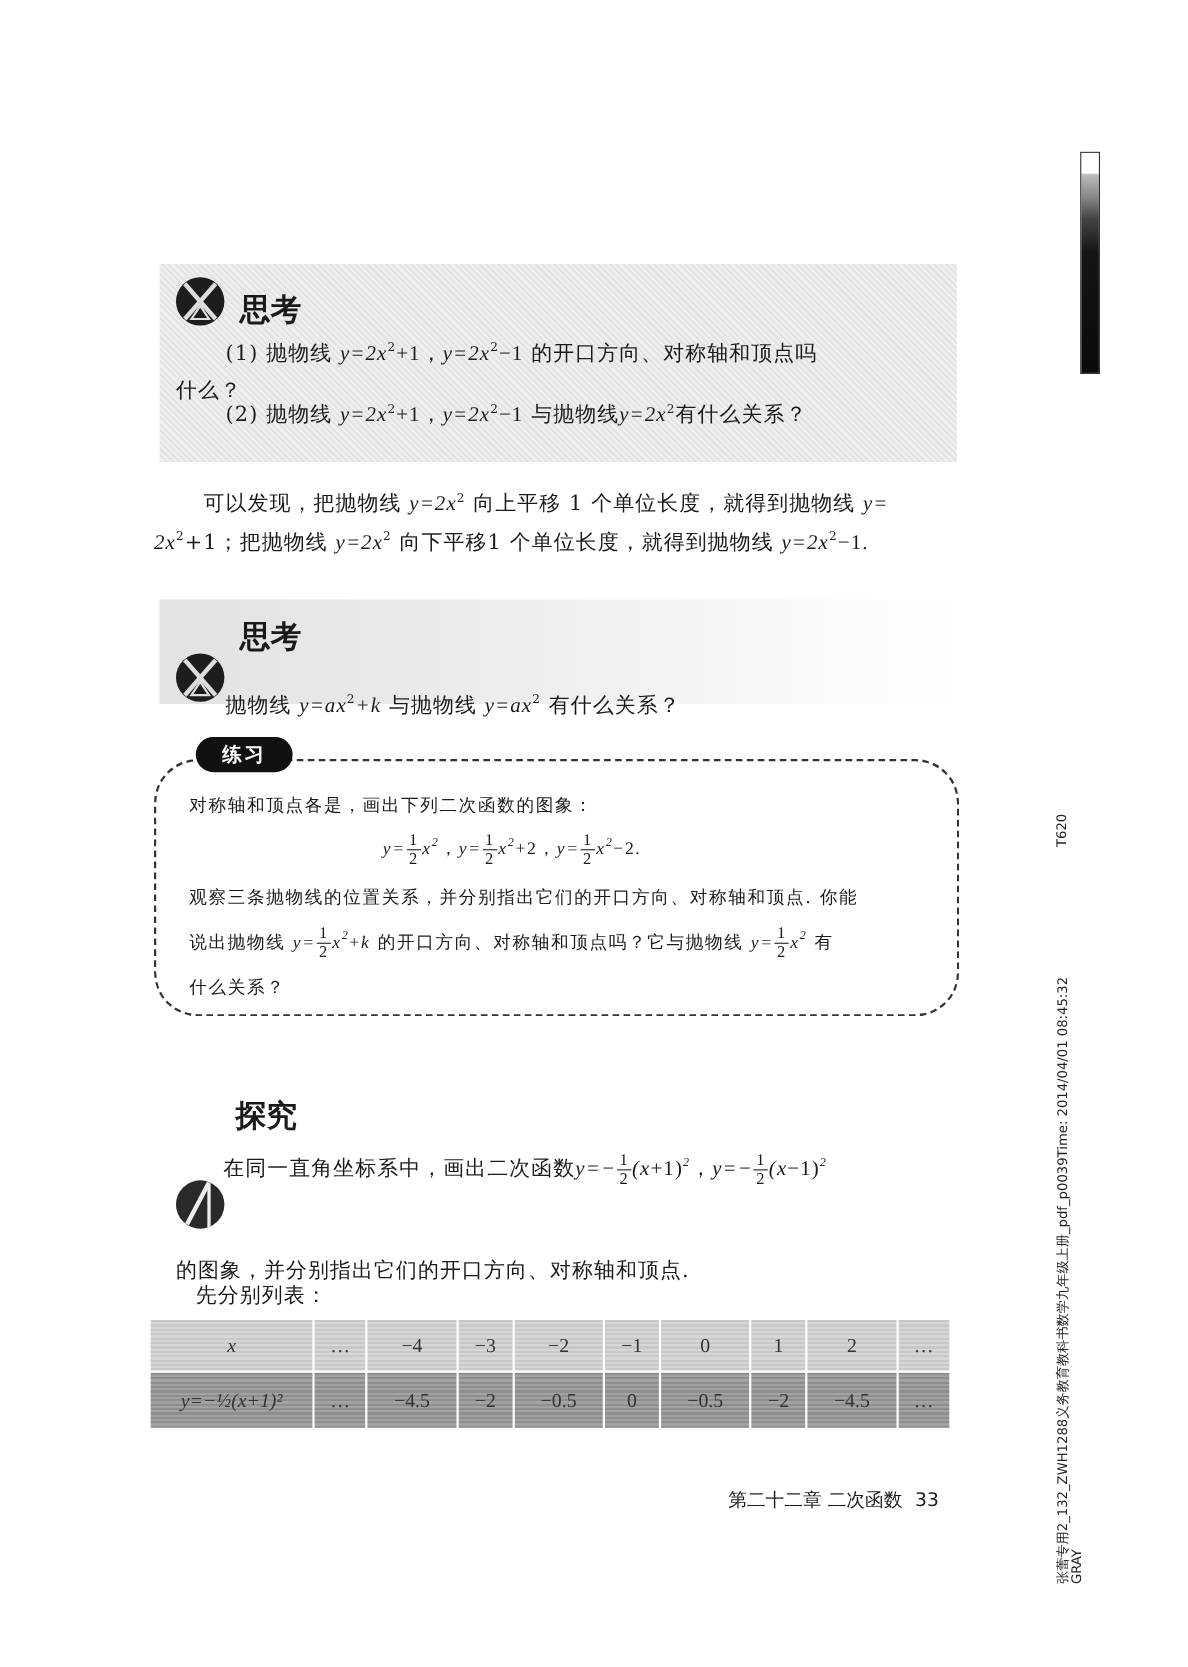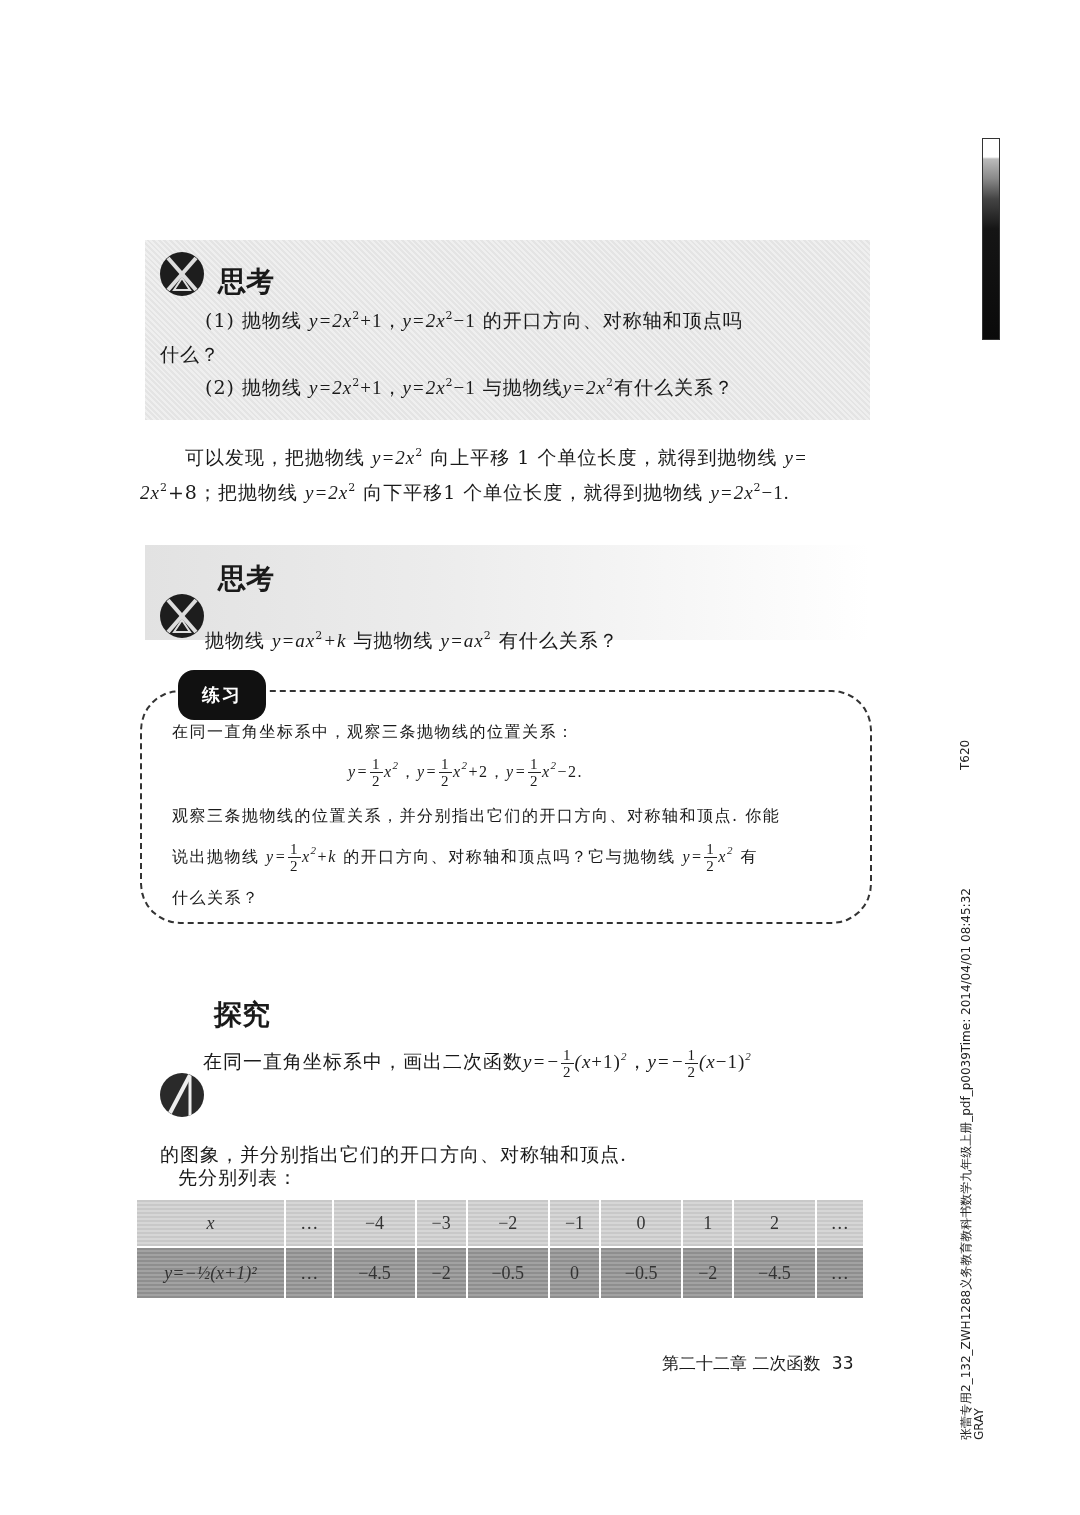--- a/index.html
+++ b/index.html
@@ -25,21 +25,21 @@
   .think2 { left:145px; top:545px; width:725px; height:95px;
     background:linear-gradient(to right,#e2e2e2 0%,#ececec 40%,#f7f7f7 75%,#fff 100%); }
   .badge-icon { width:44px; height:44px; border-radius:50%; background:#1d1d1d; position:relative; overflow:hidden; }
   .badge-icon svg { position:absolute; left:0; top:0; }
   .badge-title { font-family:"DejaVu Sans","Liberation Sans",sans-serif; font-weight:bold; font-size:28px; }
   .line { font-size:19px; white-space:nowrap; letter-spacing:1px; }
 
   
   .practice { left:140px; top:690px; width:728px; height:230px;
     border:2px dashed #333; border-radius:40px; }
-  .practice-tab { left:178px; top:670px; width:88px; height:50px; background:#111; border-radius:16px;
+  .practice-tab { left:178px; top:670px; width:88px; height:32px; background:#111; border-radius:16px;
     color:#fff; font-family:"DejaVu Sans",sans-serif; font-weight:bold; font-size:18px;
     display:flex; align-items:center; justify-content:center; letter-spacing:2px; }
   .pline { font-size:16px; letter-spacing:1.5px; white-space:nowrap; }
 
   
   .tbl { left:135px; top:1200px; width:730px; border-collapse:separate; border-spacing:2px 0; }
   .tbl td { height:44px; text-align:center; font-size:18px; color:#333;
     font-family:"Liberation Serif",serif; }
   .tbl tr.r1 td { background:repeating-linear-gradient(0deg,#c8c8c8 0 2px,#d6d6d6 2px 4px); border-bottom:2px solid #fff; }
   .tbl tr.r2 td { background:repeating-linear-gradient(0deg,#8e8e8e 0 2px,#a2a2a2 2px 4px); height:48px;margin-left:48px; }
@@ -60,47 +60,47 @@
       <line x1="36" y1="6" x2="8" y2="38" stroke="#ddd" stroke-width="4"></line>
       <path d="M14 38 L22 26 L30 38 Z" fill="none" stroke="#ddd" stroke-width="2"></path>
     </svg>
 </div>
 <div class="abs badge-title" style="left:218px;top:263px;">思考</div>
 
 <div class="abs line" style="left:205px;top:308px;">
   <span>(1) 抛物线 </span><span class="math">y=2x</span><sup>2</sup><span class="math num">+1，</span><span class="math">y=2x</span><sup>2</sup><span class="math num">−1</span><span> 的开口方向、对称轴和顶点吗</span>
 </div>
 <div class="abs line" style="left:160px;top:342px;">什么？</div>
-<div class="abs line" style="left:205px;top:375px;">
+<div class="abs line" style="left:205px;top:364px;">
   <span>(2) 抛物线 </span><span class="math">y=2x</span><sup>2</sup><span class="math num">+1，</span><span class="math">y=2x</span><sup>2</sup><span class="math num">−1</span><span> 与抛物线</span><span class="math">y=2x</span><sup>2</sup><span>有什么关系？</span>
 </div>
 
 <div class="abs line" style="left:185px;top:445px;">
   <span>可以发现，把抛物线 </span><span class="math">y=2x</span><sup>2</sup><span> 向上平移 1 个单位长度，就得到抛物线 </span><span class="math">y=</span>
 </div>
 <div class="abs line" style="left:140px;top:480px;">
-  <span class="math">2x</span><sup>2</sup><span>+8；把抛物线 </span><span class="math">y=2x</span><sup>2</sup><span> 向下平移1 个单位长度，就得到抛物线 </span><span class="math">y=2x</span><sup>2</sup><span class="math num">−1.</span>
+  <span class="math">2x</span><sup>2</sup><span>+1；把抛物线 </span><span class="math">y=2x</span><sup>2</sup><span> 向下平移1 个单位长度，就得到抛物线 </span><span class="math">y=2x</span><sup>2</sup><span class="math num">−1.</span>
 </div>
 
 <div class="abs think2"></div>
 <div class="abs badge-icon" style="left:160px;top:550px;">
   <svg width="44" height="44">
       <line x1="8" y1="6" x2="36" y2="38" stroke="#ddd" stroke-width="4"></line>
       <line x1="36" y1="6" x2="8" y2="38" stroke="#ddd" stroke-width="4"></line>
       <path d="M14 38 L22 26 L30 38 Z" fill="none" stroke="#ddd" stroke-width="2"></path>
     </svg>
 </div>
 <div class="abs badge-title" style="left:218px;top:560px;">思考</div>
 <div class="abs line" style="left:205px;top:600px;margin-top:28px;">
   <span>抛物线 </span><span class="math">y=ax</span><sup>2</sup><span class="math">+k</span><span> 与抛物线 </span><span class="math">y=ax</span><sup>2</sup><span> 有什么关系？</span>
 </div>
 
 <div class="abs practice"></div>
 <div class="abs practice-tab">练习</div>
-<div class="abs pline" style="left:172px;top:722px;">在同一直角坐标系中，观察三条抛物线的位置关系：</div>
+<div class="abs pline" style="left:172px;top:722px;">对称轴和顶点各是，画出下列二次函数的图象：</div>
 <div class="abs pline math" style="left:348px;top:757px;">
   y=<span class="frac">
       <span class="n">1</span>
       <span class="d">2</span>
     </span>x<sup>2</sup><span class="num">，</span>y=<span class="frac">
       <span class="n">1</span>
       <span class="d">2</span>
     </span>x<sup>2</sup><span class="num">+2，</span>y=<span class="frac">
       <span class="n">1</span>
       <span class="d">2</span>

